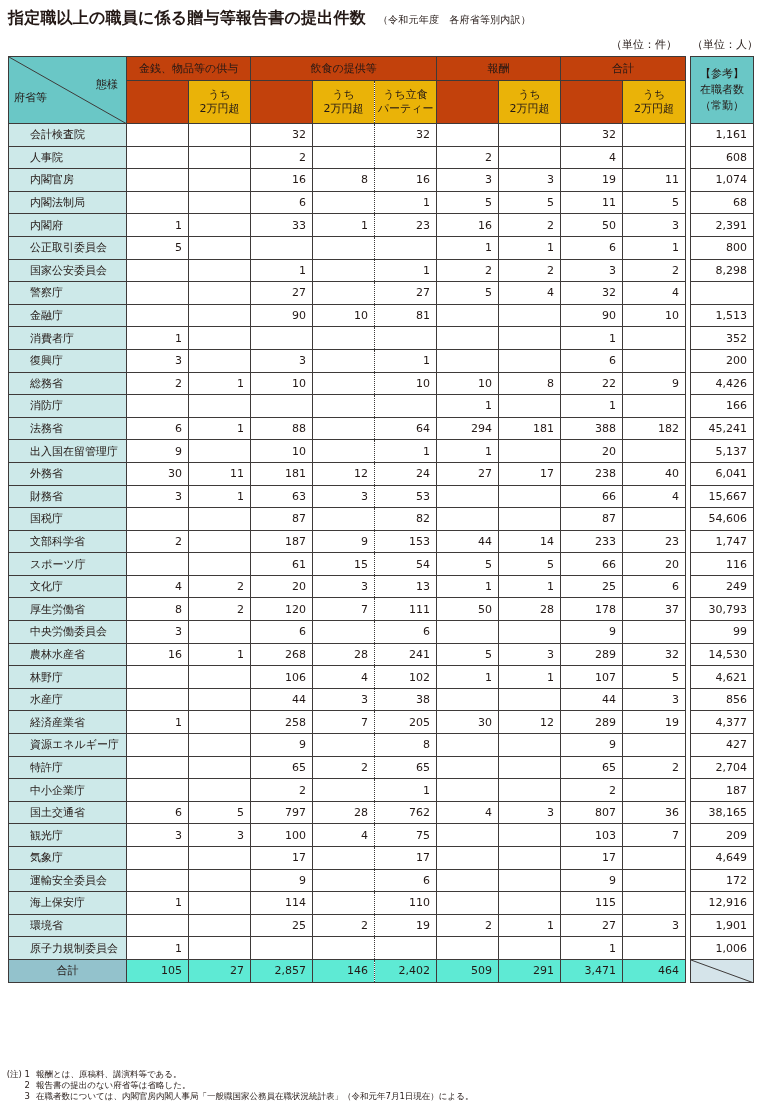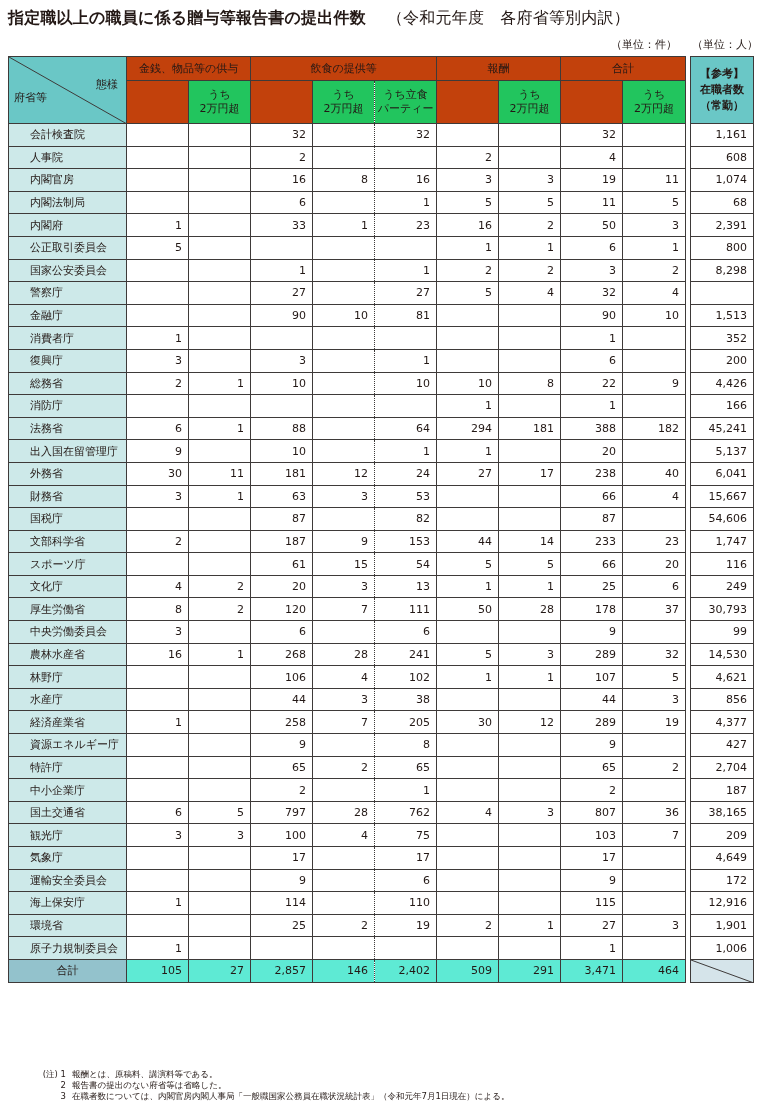--- a/index.html
+++ b/index.html
@@ -1,45 +1,45 @@
 <!DOCTYPE html>
 <html><head>
 <meta charset="utf-8">
 <style>
   html, body { margin:0; padding:0; background:#ffffff; }
   body { width:760px; height:1105px; position:relative; font-family:"DejaVu Sans", "Liberation Sans", sans-serif; color:#231815; overflow:hidden; }
   .title { position:absolute; left:8px; top:8px; font-size:16px; font-weight:bold; letter-spacing:0.2px; white-space:nowrap; }
-  .title .sub { font-size:16px; font-weight:normal; margin-left:21px; }
+  .title .sub { font-size:10px; font-weight:normal; margin-left:12px; }
   .unit { position:absolute; top:37px; font-size:11px; white-space:nowrap; }
   .unit.left { left:611px; }
   .unit.right { left:692px; }
   table { border-collapse:collapse; position:absolute; table-layout:fixed; font-size:11px; }
   #main { left:8px; top:56px; width:677px; }
   #ref { left:690px; top:56px; width:63px; }
   td, th { border:1px solid #3e3a39; padding:0; height:22.6px; box-sizing:border-box; overflow:hidden; white-space:nowrap; }
   th { background:#c2410c; font-weight:normal; font-size:11px; text-align:center; }
-  th.sub { background:#22c55e; line-height:14px; }
+  th.sub { background:#eab308; line-height:14px; }
   td.name { background:#cde9e9; text-align:left; padding-left:21px; font-size:11px; }
   td.num { text-align:right; padding-right:6px; background:#fff; }
   td.dotl { border-left:1px dotted #3e3a39; }
   td.dotr { border-right:1px dotted #3e3a39; }
   th.dotl { border-left:1px dotted #3e3a39;margin-top:9px; }
   th.dotr { border-right:1px dotted #3e3a39; }
   tr.total td { background:#5eead4; font-weight:normal; }
   tr.total td.name { background:#93c2cc; text-align:center; padding-left:0; }
   .diag { position:relative; background:#6ac7c6; }
   .diag svg { position:absolute; left:0; top:0; }
   .diag .dl1 { position:absolute; right:8px; top:20px; }
   .diag .dl2 { position:absolute; left:5px; bottom:18px; }
-  .refhead { background:#6ac7c6; line-height:16px;font-weight:bold; }
+  .refhead { background:#6ac7c6; line-height:16px; }
   .refcell { text-align:right; padding-right:5px; }
   .refdiag { background:#d5e4ea; position:relative; }
   .notes { position:absolute; left:4px; top:1069px; font-size:8.5px; line-height:11px; white-space:nowrap; }
   .notes .n { display:flex; }
-  .notes .pre { width:26px; text-align:right; padding-right:6px;margin-left:36px; }
+  .notes .pre { width:26px; text-align:right; padding-right:6px; }
 </style>
 </head>
 <body>
 
 <div class="title"><span>指定職以上の職員に係る贈与等報告書の提出件数</span><span class="sub">（令和元年度　各府省等別内訳）</span></div>
 <div class="unit left">（単位：件）</div>
 <div class="unit right">（単位：人）</div>
 
 <table id="main">
   <colgroup>

